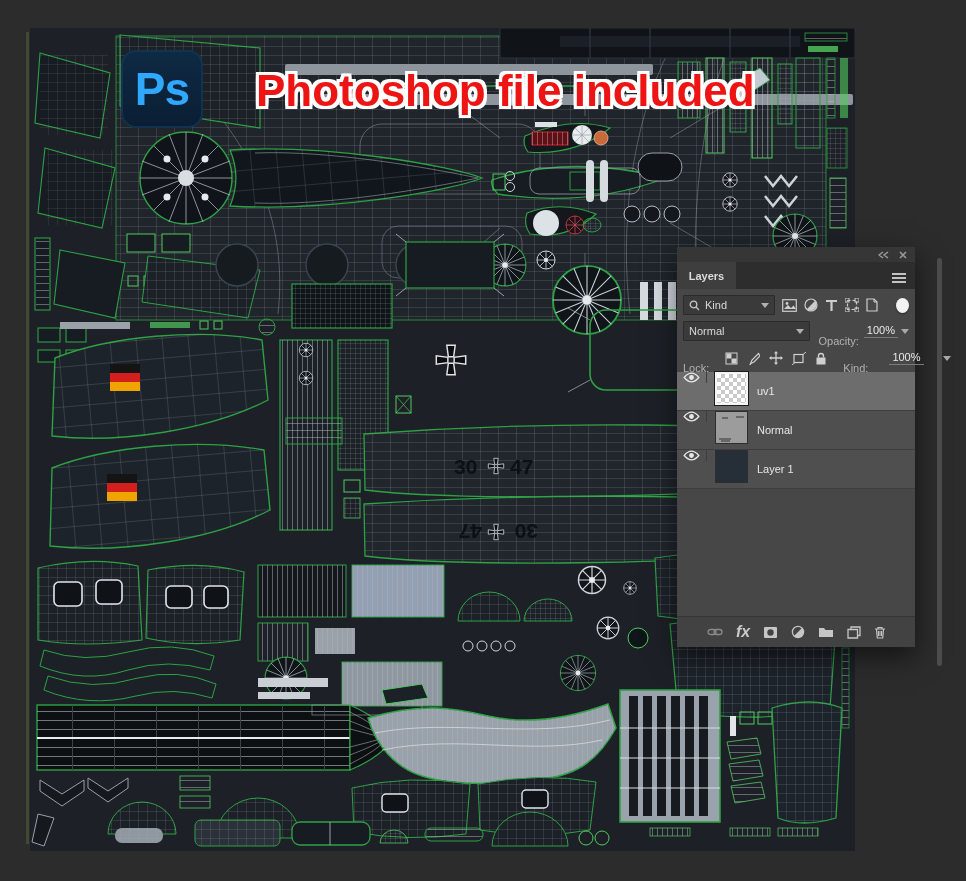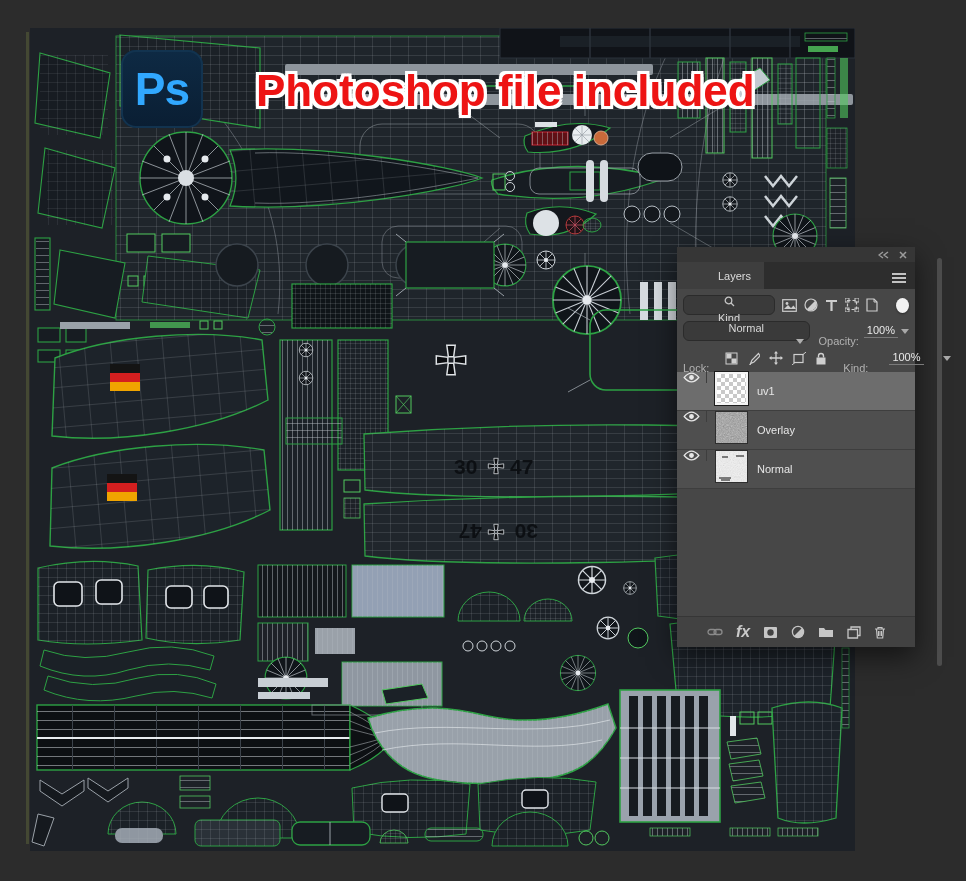--- a/index.html
+++ b/index.html
@@ -32,28 +32,28 @@
   
   .v-scrollbar{position:absolute;left:937px;top:258px;width:5px;height:408px;border-radius:3px;background:#4d4d4d;}
   
   .panel{
     position:absolute;left:677px;top:247px;width:238px;height:400px;
     background:#474747;box-shadow:0 10px 26px rgba(0,0,0,.55);
     color:#d6d6d6;font-size:11px;display:flex;flex-direction:column;
   }
   .collapse-bar{height:15px;background:#363636;display:flex;align-items:center;justify-content:flex-end;gap:10px;padding:0 8px;flex:none;}
   .tab-row{height:27px;background:#2d2d2d;display:flex;align-items:stretch;flex:none;position:relative;}
-  .tab{width:59px;background:#3e3e3e;display:flex;align-items:center;justify-content:center;color:#dcdcdc;font-weight:normal;padding-left:28px;}
+  .tab{width:59px;background:#3e3e3e;display:flex;align-items:center;justify-content:center;color:#dcdcdc;font-weight:bold;}
   .burger{position:absolute;right:9px;top:11px;width:14px;height:2px;background:#c2c2c2;box-shadow:0 4px 0 #c2c2c2,0 8px 0 #c2c2c2;}
   .panel-body{flex:1;display:flex;flex-direction:column;background:#474747;min-height:0;}
   .row{display:flex;align-items:center;padding:0 6px;flex:none;}
   .filter-row{margin-top:6px;height:20px;gap:7px;}
   .select-box{
-    height:20px;background:#3a3a3a;border:1px solid #2b2b2b;border-radius:6px;
-    display:flex;align-items:center;gap:5px;padding:0 5px;box-sizing:border-box;color:#d8d8d8;position:relative;flex-direction:column;
+    height:20px;background:#3a3a3a;border:1px solid #2b2b2b;border-radius:1px;
+    display:flex;align-items:center;gap:5px;padding:0 5px;box-sizing:border-box;color:#d8d8d8;position:relative;
   }
   .kind-box{width:92px;}
   .blend-box{width:127px;}
   .chev{width:0;height:0;border-left:4px solid transparent;border-right:4px solid transparent;border-top:5px solid #b0b0b0;margin-left:auto;}
   .chev-sm{width:0;height:0;border-left:4px solid transparent;border-right:4px solid transparent;border-top:5px solid #a8a8a8;margin-left:3px;}
   .ficon{color:#cdcdcd;display:flex;align-items:center;}
   .toggle-ball{width:13px;height:15px;border-radius:50%;background:#f2f2f2;margin-left:auto;box-shadow:0 1px 2px rgba(0,0,0,.4);}
   .blend-row{margin-top:6px;height:20px;}
   .dim-label{color:#b2b2b2;margin-top:20px;}
   .pct{color:#e8e8e8;border-bottom:1px solid #7a7a7a;padding:0 3px 1px;margin-left:5px;}
@@ -582,41 +582,20 @@
             </svg>
         </div>
         <div class="thumb-wrap">
             <div class="thumb sel">
               <div class="checker"></div>
             </div>
           </div>
         <span class="lname">uv1</span>
       </div>
 
-      <div class="layer-row">
-        <div class="eye-col">
-          <svg width="17" height="11" viewBox="0 0 18 12">
-              <path d="M1 6Q9-3.5 17 6 9 15.5 1 6Z" fill="none" stroke="#e8e8e8" stroke-width="1.3"></path>
-              <circle cx="9" cy="6" r="2.6" fill="#e8e8e8"></circle>
-            </svg>
-        </div>
-        <div class="thumb-wrap">
-            <div class="thumb">
-          <svg width="33" height="33">
-                <filter id="nz1">
-                  <feTurbulence type="fractalNoise" baseFrequency=".9" numOctaves="2"></feTurbulence>
-                  <feColorMatrix type="saturate" values="0"></feColorMatrix>
-                </filter>
-                <rect width="33" height="33" fill="#9a9a9a"></rect>
-                <rect width="33" height="33" filter="url(#nz1)" opacity=".85"></rect>
-              </svg>
-        </div>
-          </div>
-        <span class="lname">Overlay</span>
-      </div>
 
       <div class="layer-row">
         <div class="eye-col">
           <svg width="17" height="11" viewBox="0 0 18 12">
               <path d="M1 6Q9-3.5 17 6 9 15.5 1 6Z" fill="none" stroke="#e8e8e8" stroke-width="1.3"></path>
               <circle cx="9" cy="6" r="2.6" fill="#e8e8e8"></circle>
             </svg>
         </div>
         <div class="thumb-wrap">
             <div class="thumb">
@@ -624,20 +603,34 @@
                 <rect width="33" height="33" fill="#f2f2f2"></rect>
                 <rect width="33" height="33" filter="url(#nz1)" opacity=".35"></rect>
                 <path d="M3 27h12M5 29h9M20 5h8M6 6h6" stroke="#555" stroke-width="1.5"></path>
               </svg>
         </div>
           </div>
         <span class="lname">Normal</span>
       </div>
 
 
+      <div class="layer-row">
+        <div class="eye-col">
+          <svg width="17" height="11" viewBox="0 0 18 12">
+              <path d="M1 6Q9-3.5 17 6 9 15.5 1 6Z" fill="none" stroke="#e8e8e8" stroke-width="1.3"></path>
+              <circle cx="9" cy="6" r="2.6" fill="#e8e8e8"></circle>
+            </svg>
+        </div>
+        <div class="thumb-wrap">
+            <div class="thumb">
+              <div class="solidfill"></div>
+            </div>
+          </div>
+        <span class="lname">Layer 1</span>
+      </div>
 
     </div>
 
     <div class="list-filler"></div>
 
     <div class="panel-footer">
       <span class="dim" style="display:flex">
         <svg width="16" height="10" viewBox="0 0 16 10">
             <rect x="1" y="2.5" width="8" height="5" rx="2.5" fill="none" stroke="#8a8a8a" stroke-width="1.3"></rect>
             <rect x="7" y="2.5" width="8" height="5" rx="2.5" fill="none" stroke="#8a8a8a" stroke-width="1.3"></rect>

